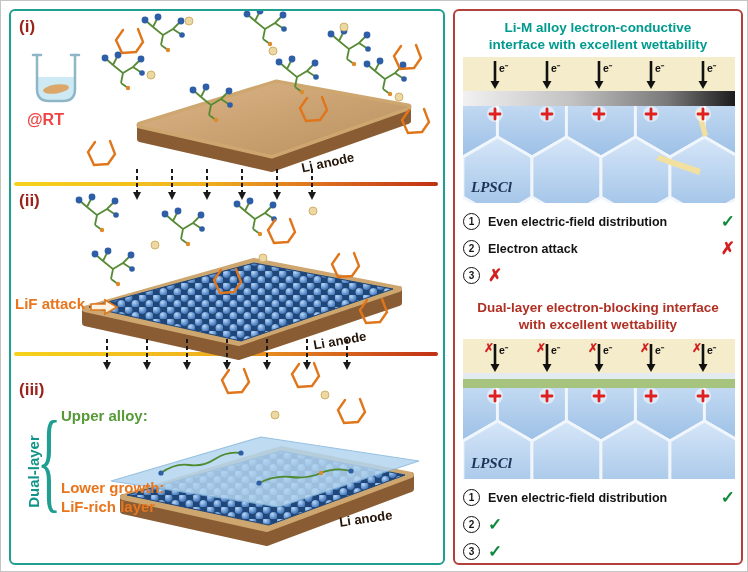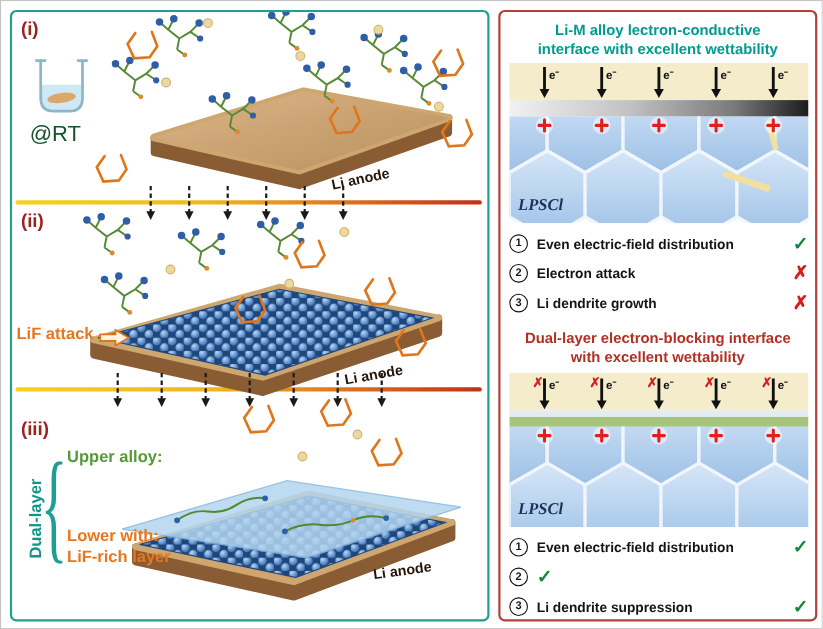--- a/index.html
+++ b/index.html
@@ -179,35 +179,35 @@
 
     <svg class="abs" style="left:12px;top:40px" width="62" height="58" viewBox="0 0 62 58">
       <path d="M15,26 L51,26 L51,38 Q51,49 40,49 L26,49 Q15,49 15,38 Z" fill="#cde9f3"></path>
       <ellipse cx="33" cy="38" rx="13" ry="4.5" fill="#dca76a" transform="rotate(-8 33 38)"></ellipse>
       <path d="M14,4 L14,38 Q14,50 26,50 L40,50 Q52,50 52,38 L52,4" fill="none" stroke="#8fb6c6" stroke-width="2.5" stroke-linecap="round"></path>
       <line x1="10" y1="4" x2="18" y2="4" stroke="#8fb6c6" stroke-width="2.5" stroke-linecap="round"></line>
       <line x1="48" y1="4" x2="56" y2="4" stroke="#8fb6c6" stroke-width="2.5" stroke-linecap="round"></line>
     </svg>
 
     <div class="lbl step" style="left:8px;top:6px">(i)</div>
-    <div class="lbl" style="left:16px;top:100px;color:#14532d;font-weight:normal;font-size:20px">@RT</div>
+    <div class="lbl" style="left:16px;top:100px;color:#ef4444;font-weight:bold;font-size:16px">@RT</div>
     <div class="lbl anode-lbl" style="left:290px;top:144px;transform:rotate(-12deg)">Li anode</div>
 
     <div class="lbl step" style="left:8px;top:180px">(ii)</div>
     <div class="lbl" style="left:4px;top:284px;color:#e8761e;font-weight:bold;font-size:15px">LiF attack</div>
     <svg class="abs" style="left:78px;top:287px" width="30" height="18" viewBox="0 0 30 18">
       <path d="M2,6 L16,6 L16,2 L28,9 L16,16 L16,12 L2,12 Z" fill="#fdf3e3" stroke="#e0761c" stroke-width="1.6"></path>
     </svg>
     <div class="lbl anode-lbl" style="left:302px;top:322px;transform:rotate(-10deg)">Li anode</div>
 
     <div class="lbl step" style="left:8px;top:369px">(iii)</div>
     <div class="lbl" style="left:-38px;top:452px;width:120px;text-align:center;transform:rotate(-90deg);color:#11948a;font-weight:bold;font-size:15px">Dual-layer</div>
     <div class="lbl" style="left:26px;top:390px;font-size:112px;line-height:118px;color:#1f9e92;transform:scaleX(0.45);transform-origin:left center;font-family:'Liberation Serif',serif">{</div>
     <div class="lbl" style="left:50px;top:396px;color:#569a38;font-weight:bold;font-size:15px">Upper alloy:</div>
-    <div class="lbl" style="left:50px;top:468px;color:#e8761e;font-weight:bold;font-size:15px">Lower with:</div>
+    <div class="lbl" style="left:50px;top:468px;color:#e8761e;font-weight:bold;font-size:15px">Lower growth:</div>
     <div class="lbl" style="left:50px;top:487px;color:#e8761e;font-weight:bold;font-size:15px">LiF-rich layer</div>
     <div class="lbl anode-lbl" style="left:328px;top:500px;transform:rotate(-8deg)">Li anode</div>
   </div>
 
   <div id="right-panel" class="panel">
 
     <div class="rtitle teal-t" style="top:8px">Li-M alloy lectron-conductive</div>
     <div class="rtitle teal-t" style="top:25px">interface with excellent wettability</div>
 
     <svg class="abs" style="left:8px;top:46px" width="272" height="146" viewBox="0 0 272 146">
@@ -250,21 +250,20 @@
       <span class="txt">Even electric-field distribution</span>
       <span class="mark ok">✓</span>
     </div>
     <div class="crow" style="left:8px;top:227px">
       <span class="num">2</span>
       <span class="txt">Electron attack</span>
       <span class="mark bad">✗</span>
     </div>
     <div class="crow" style="left:8px;top:254px">
       <span class="num">3</span>
-      <span class="txt">Li dendrite growth</span>
       <span class="mark bad">✗</span>
     </div>
 
     <div class="rtitle red-t" style="top:305px">with excellent wettability</div>
     <div class="rtitle red-t" style="top:288px">Dual-layer electron-blocking interface</div>
 
     <svg class="abs" style="left:8px;top:328px" width="272" height="140" viewBox="0 0 272 140">
       <rect x="0" y="0" width="272" height="34" fill="#f4ecca"></rect>
       <rect x="0" y="34" width="272" height="6" fill="#e3ebf0"></rect>
       <rect x="0" y="40" width="272" height="9" fill="#a6c47e"></rect>
@@ -307,18 +306,17 @@
       <span class="num">1</span>
       <span class="txt">Even electric-field distribution</span>
       <span class="mark ok">✓</span>
     </div>
     <div class="crow" style="left:8px;top:503px">
       <span class="num">2</span>
       <span class="mark ok">✓</span>
     </div>
     <div class="crow" style="left:8px;top:530px">
       <span class="num">3</span>
-      <span class="txt">Li dendrite suppression</span>
       <span class="mark ok">✓</span>
     </div>
   </div>
 
 </div>
 
 </body></html>

